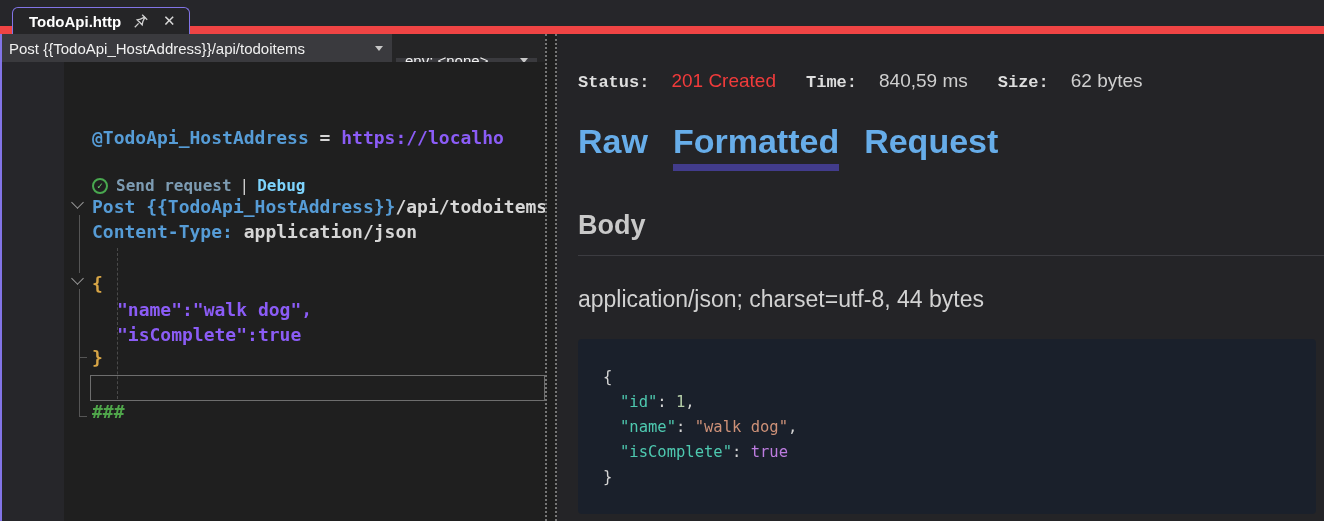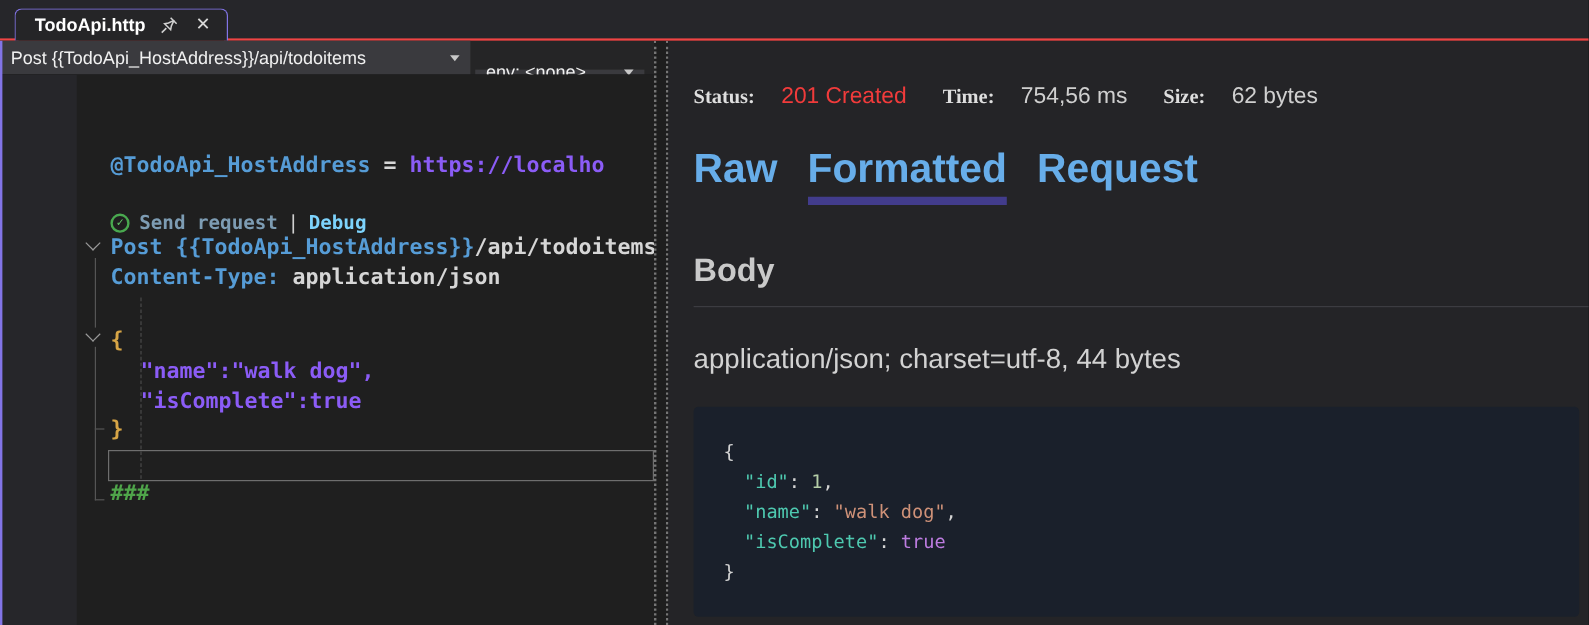--- a/index.html
+++ b/index.html
@@ -3,21 +3,21 @@
 <meta charset="utf-8">
 <style>
   * { margin:0; padding:0; box-sizing:border-box; }
   html,body { background:#111; }
   .app {
     position:relative; width:1324px; height:521px; overflow:hidden;
     background:#1f1f20; font-family:"Liberation Sans", sans-serif;
   }
   
   .tabstrip { position:absolute; left:0; top:0; width:100%; height:34px;
-    background:#26262a; border-bottom:2px solid #ef4444;text-align:right; }
+    background:#26262a; border-bottom:8px solid #ef4444;text-align:right; }
   .doc-tab { position:absolute; left:12px; top:7px; width:178px; height:27px;
     background:#252527; border:1px solid #8274e6; border-bottom:none;
     border-radius:6px 6px 0 0; display:flex; align-items:center;
     padding:0 10px 0 16px; gap:12px; }
   .tab-title { font-size:15px; font-weight:700; color:#ffffff; white-space:nowrap; }
   .tab-icon { display:flex; align-items:center; justify-content:center; width:16px; height:16px; }
   .close-x { color:#d8d8d8; font-size:15px; line-height:16px; }
   
   .toolbar { position:absolute; left:0; top:34px; width:545px; height:28px;
     background:#252526; display:flex; align-items:stretch; }
@@ -62,21 +62,21 @@
     transform:rotate(45deg); z-index:2; }
   .chev1 { top:136px; } .chev2 { top:212px; }
   .caret-box { position:absolute; left:90px; top:313px; width:455px; height:26px;
     border:1px solid #6e6e6e; z-index:1; }
   
   .splitter { position:absolute; left:545px; top:34px; width:12px; bottom:0;
     background:#1e1e1e; border-left:2px dotted #767676; border-right:2px dotted #767676; }
   
   .response { position:absolute; left:557px; top:34px; right:0; bottom:0; background:#242427; }
   .status-row { position:absolute; left:21px; top:36px; display:flex; align-items:baseline; }
-  .slabel { font-family:Liberation Serif, serif; font-weight:700; font-size:17px;
+  .slabel { font-family:Liberation Mono, monospace; font-weight:700; font-size:17px;
     color:#dedede; }
   .svalue { font-size:19px; color:#cfcfcf; margin-left:22px; }
   .svalue.red { color:#f13b3b; }
   .sgroup { margin-left:30px; }
   .sgroup:first-child { margin-left:0; }
   .tabs-row { position:absolute; left:21px; top:88px; display:flex; gap:25px; }
   .rtab { font-size:34px; font-weight:700; color:#67ade9; padding-bottom:10px; cursor:default; }
   .rtab.active { box-shadow: inset 0 -7px 0 #423c8c; }
   .body-heading { position:absolute; left:21px; top:176px; font-size:27px;
     font-weight:600; color:#c9c9c9; }
@@ -154,21 +154,21 @@
     <div class="eline gold" style="top:284px">}</div>
     <div class="eline green" style="top:338px">###</div>
   </div>
 
   <div class="splitter"></div>
 
   <div class="response">
 
     <div class="status-row">
       <span class="sgroup"><span class="slabel">Status:</span><span class="svalue red">201 Created</span></span>
-      <span class="sgroup"><span class="slabel">Time:</span><span class="svalue">754,56 ms</span></span>
+      <span class="sgroup"><span class="slabel">Time:</span><span class="svalue">840,59 ms</span></span>
       <span class="sgroup"><span class="slabel">Size:</span><span class="svalue">62 bytes</span></span>
     </div>
 
     <div class="tabs-row">
       <span class="rtab">Raw</span>
       <span class="rtab active">Formatted</span>
       <span class="rtab">Request</span>
     </div>
 
     <div class="body-heading">Body</div>

